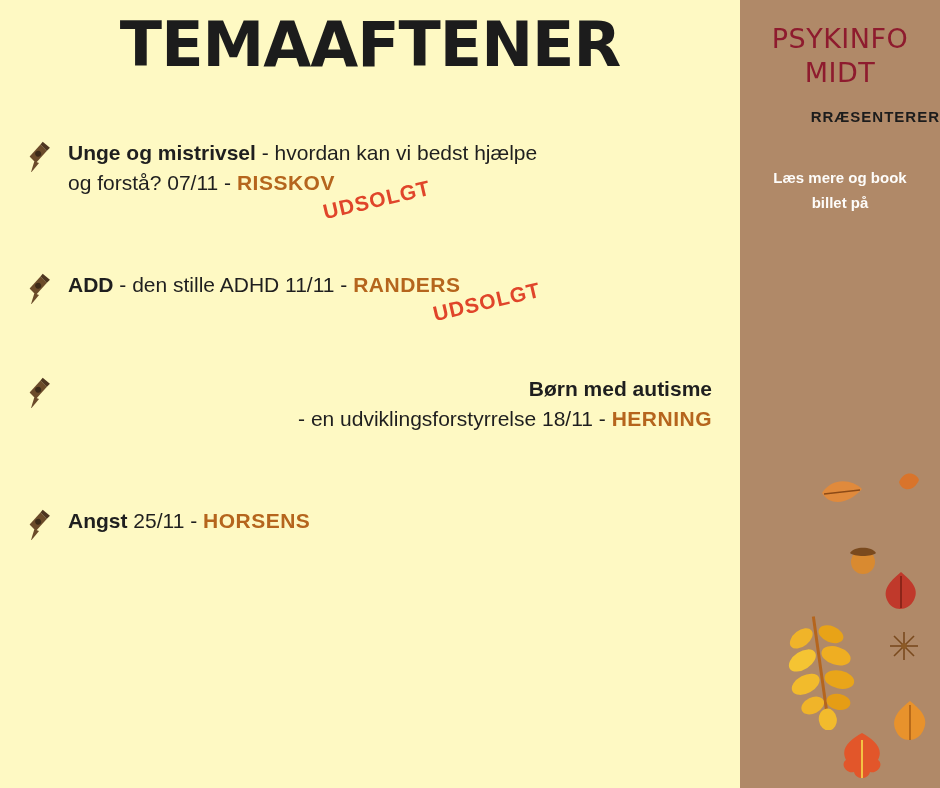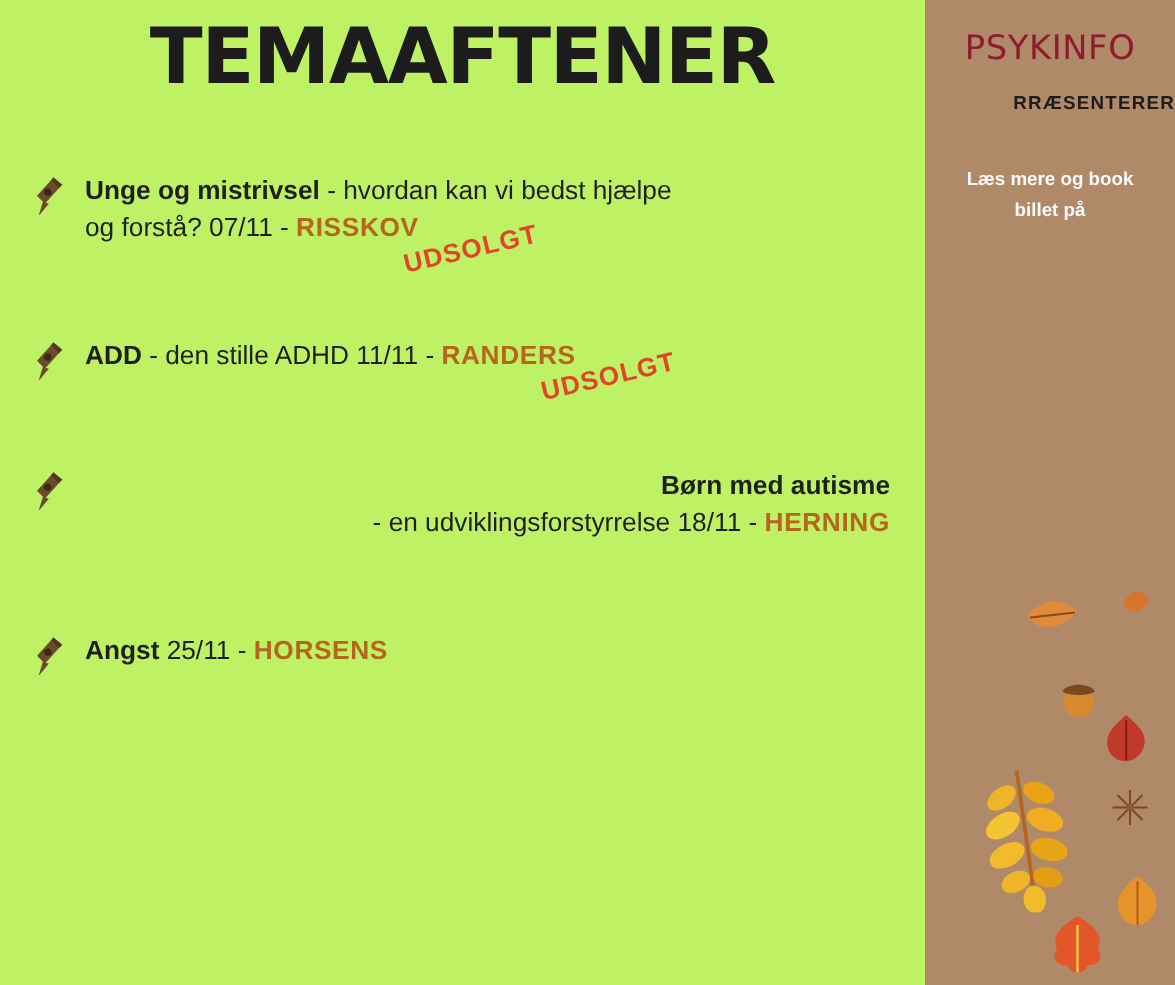--- a/index.html
+++ b/index.html
@@ -5,21 +5,21 @@
   * { box-sizing: border-box; }
   html, body {
     margin: 0; padding: 0;
     width: 940px; height: 788px;
     font-family: "Liberation Sans", sans-serif;
     overflow: hidden;
   }
   #poster {
     position: relative;
     width: 940px; height: 788px;
-    background: #bef264;
+    background: #fef9c3;
     display: flex;
   }
 
   
   .left {
     position: relative;
     width: 740px;
     height: 788px;
     padding: 0;
   }
@@ -215,20 +215,21 @@
           <span class="ev-bold">Angst</span><span> 25/11 - </span><span class="place">HORSENS</span>
         </div>
       </div>
 
     </div>
   </div>
 
   <div class="right">
     <div class="brand">
       <div>PSYKINFO</div>
+      <div>MIDT</div>
     </div>
     <div class="presents">RRÆSENTERER</div>
     <div class="book-info">
       <div>Læs mere og book</div>
       <div>billet på</div>
     </div>
 
     <span class="leaf" style="left:78px; top:475px;">
       <svg width="48" height="42" viewBox="0 0 48 42">
         <path d="M4 18 C14 2, 34 4, 44 14 C34 26, 14 34, 4 18 Z" fill="#e08a3c"></path>

